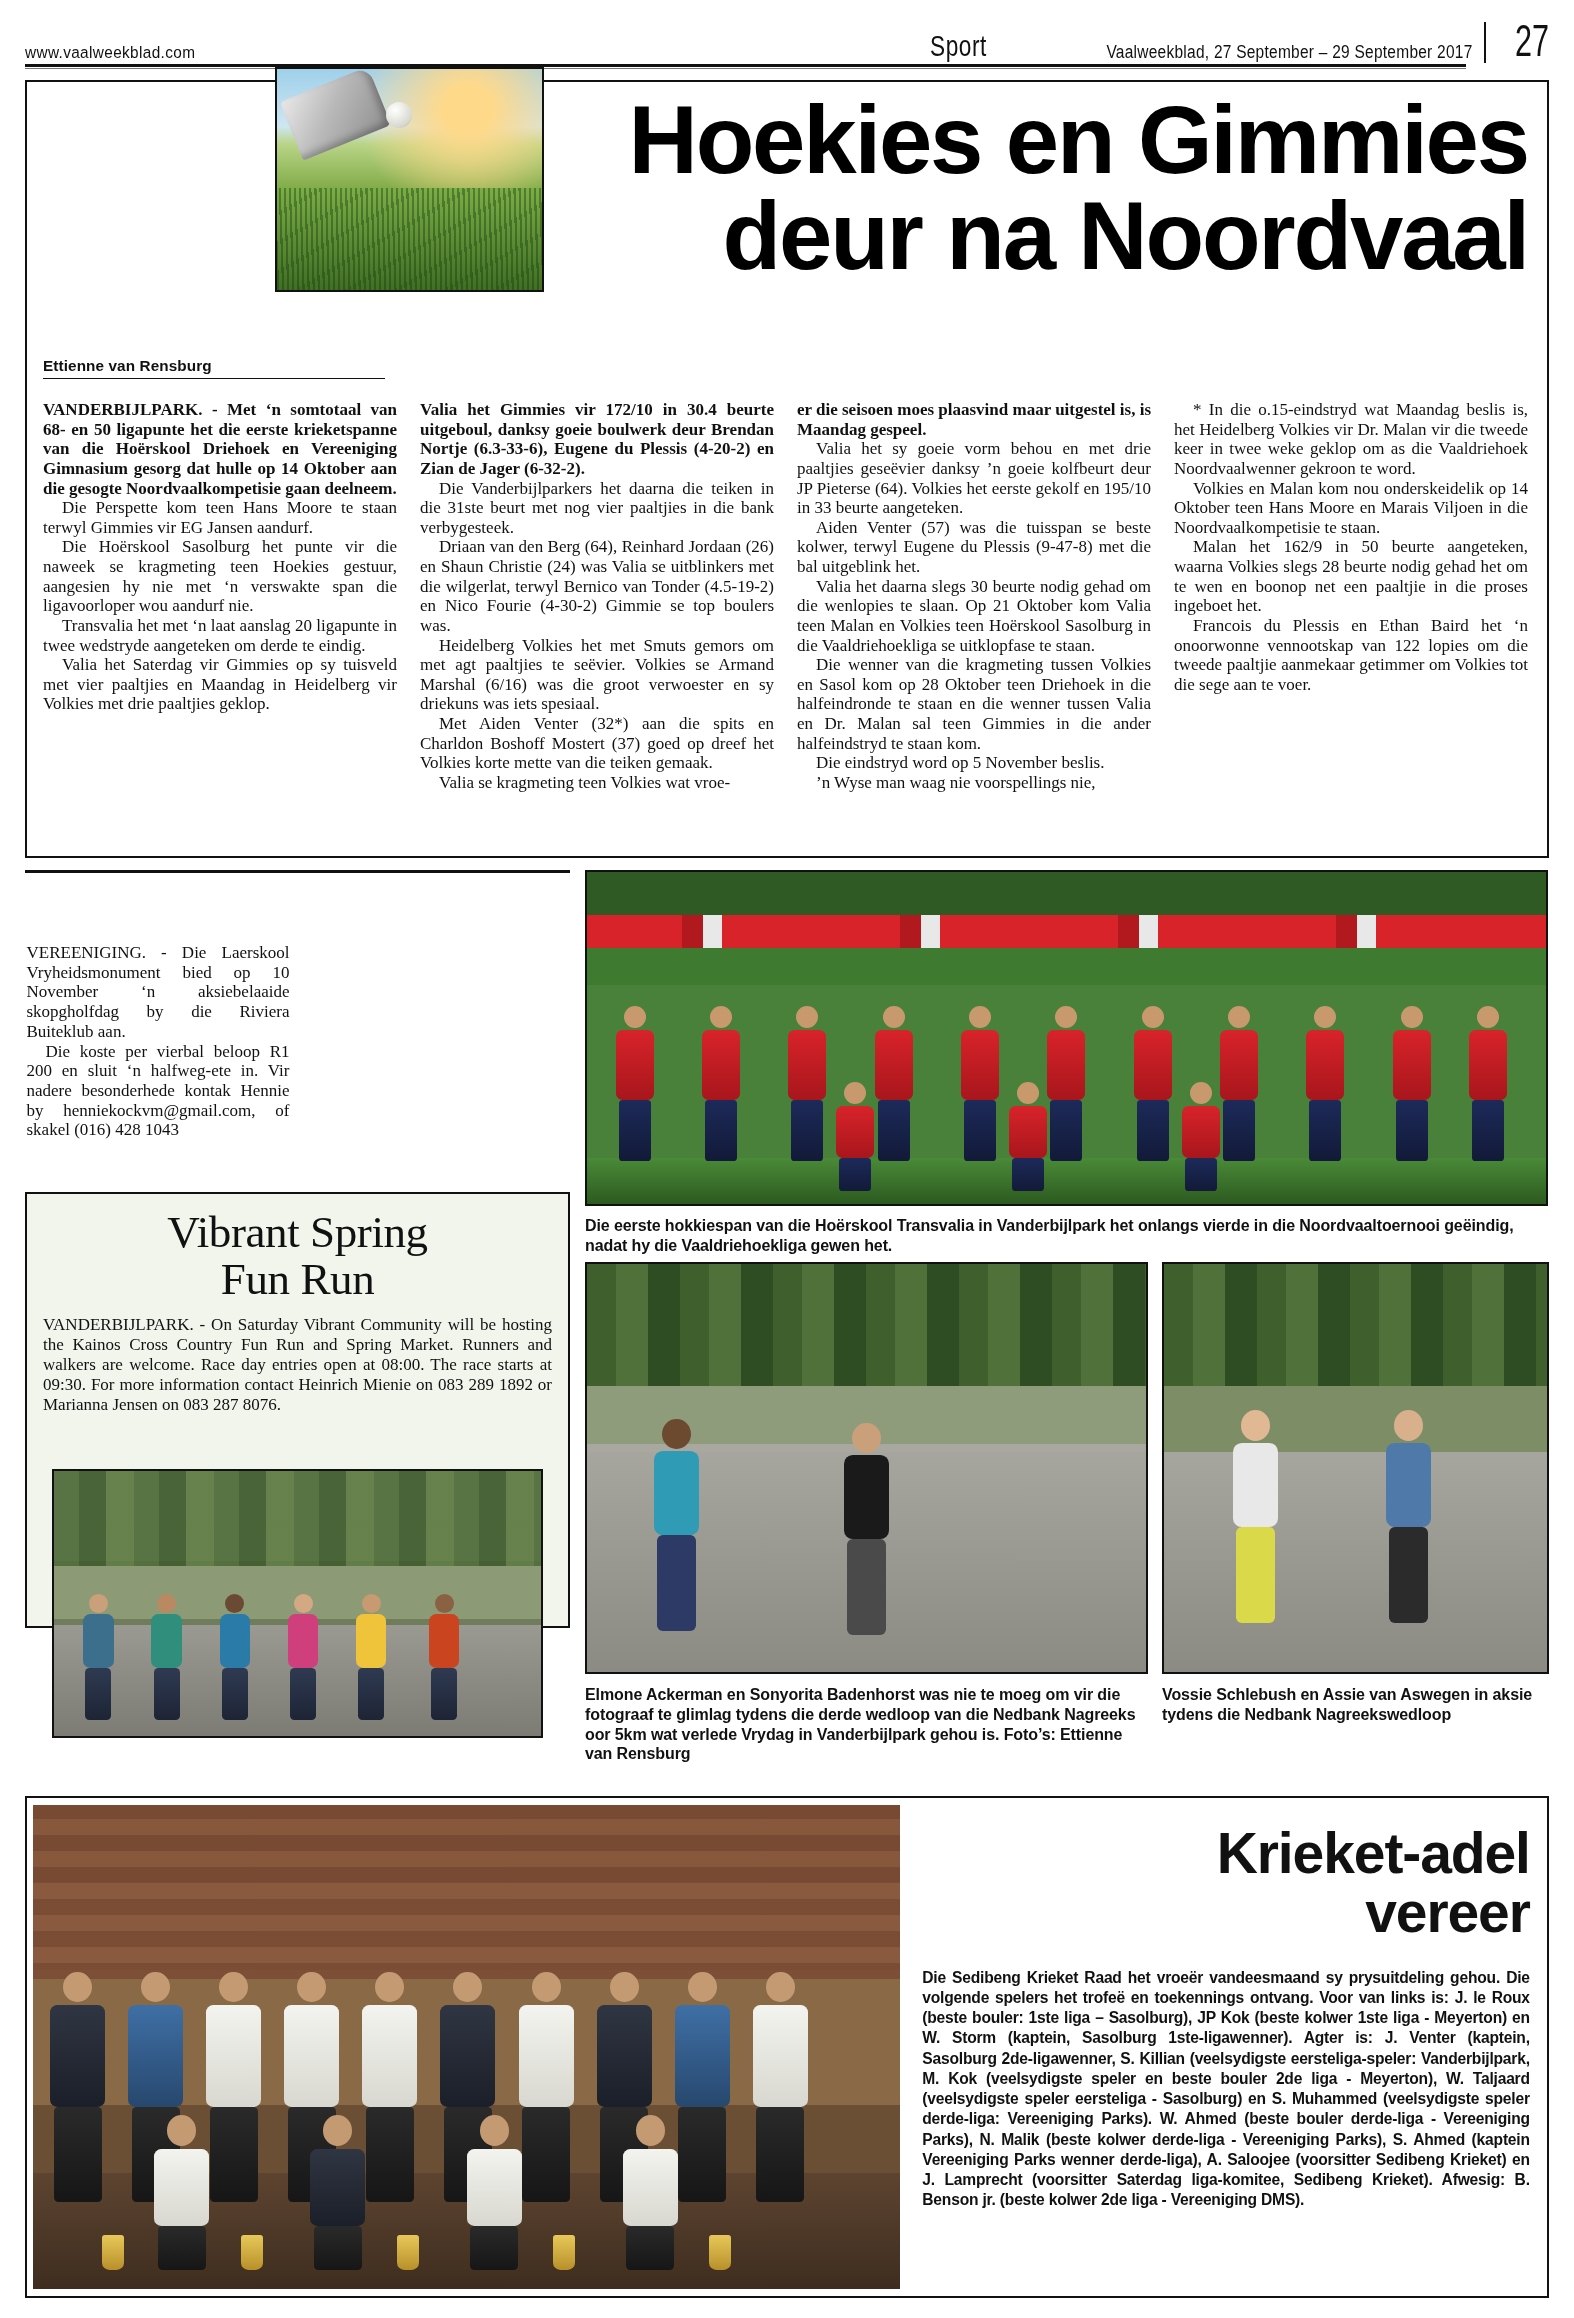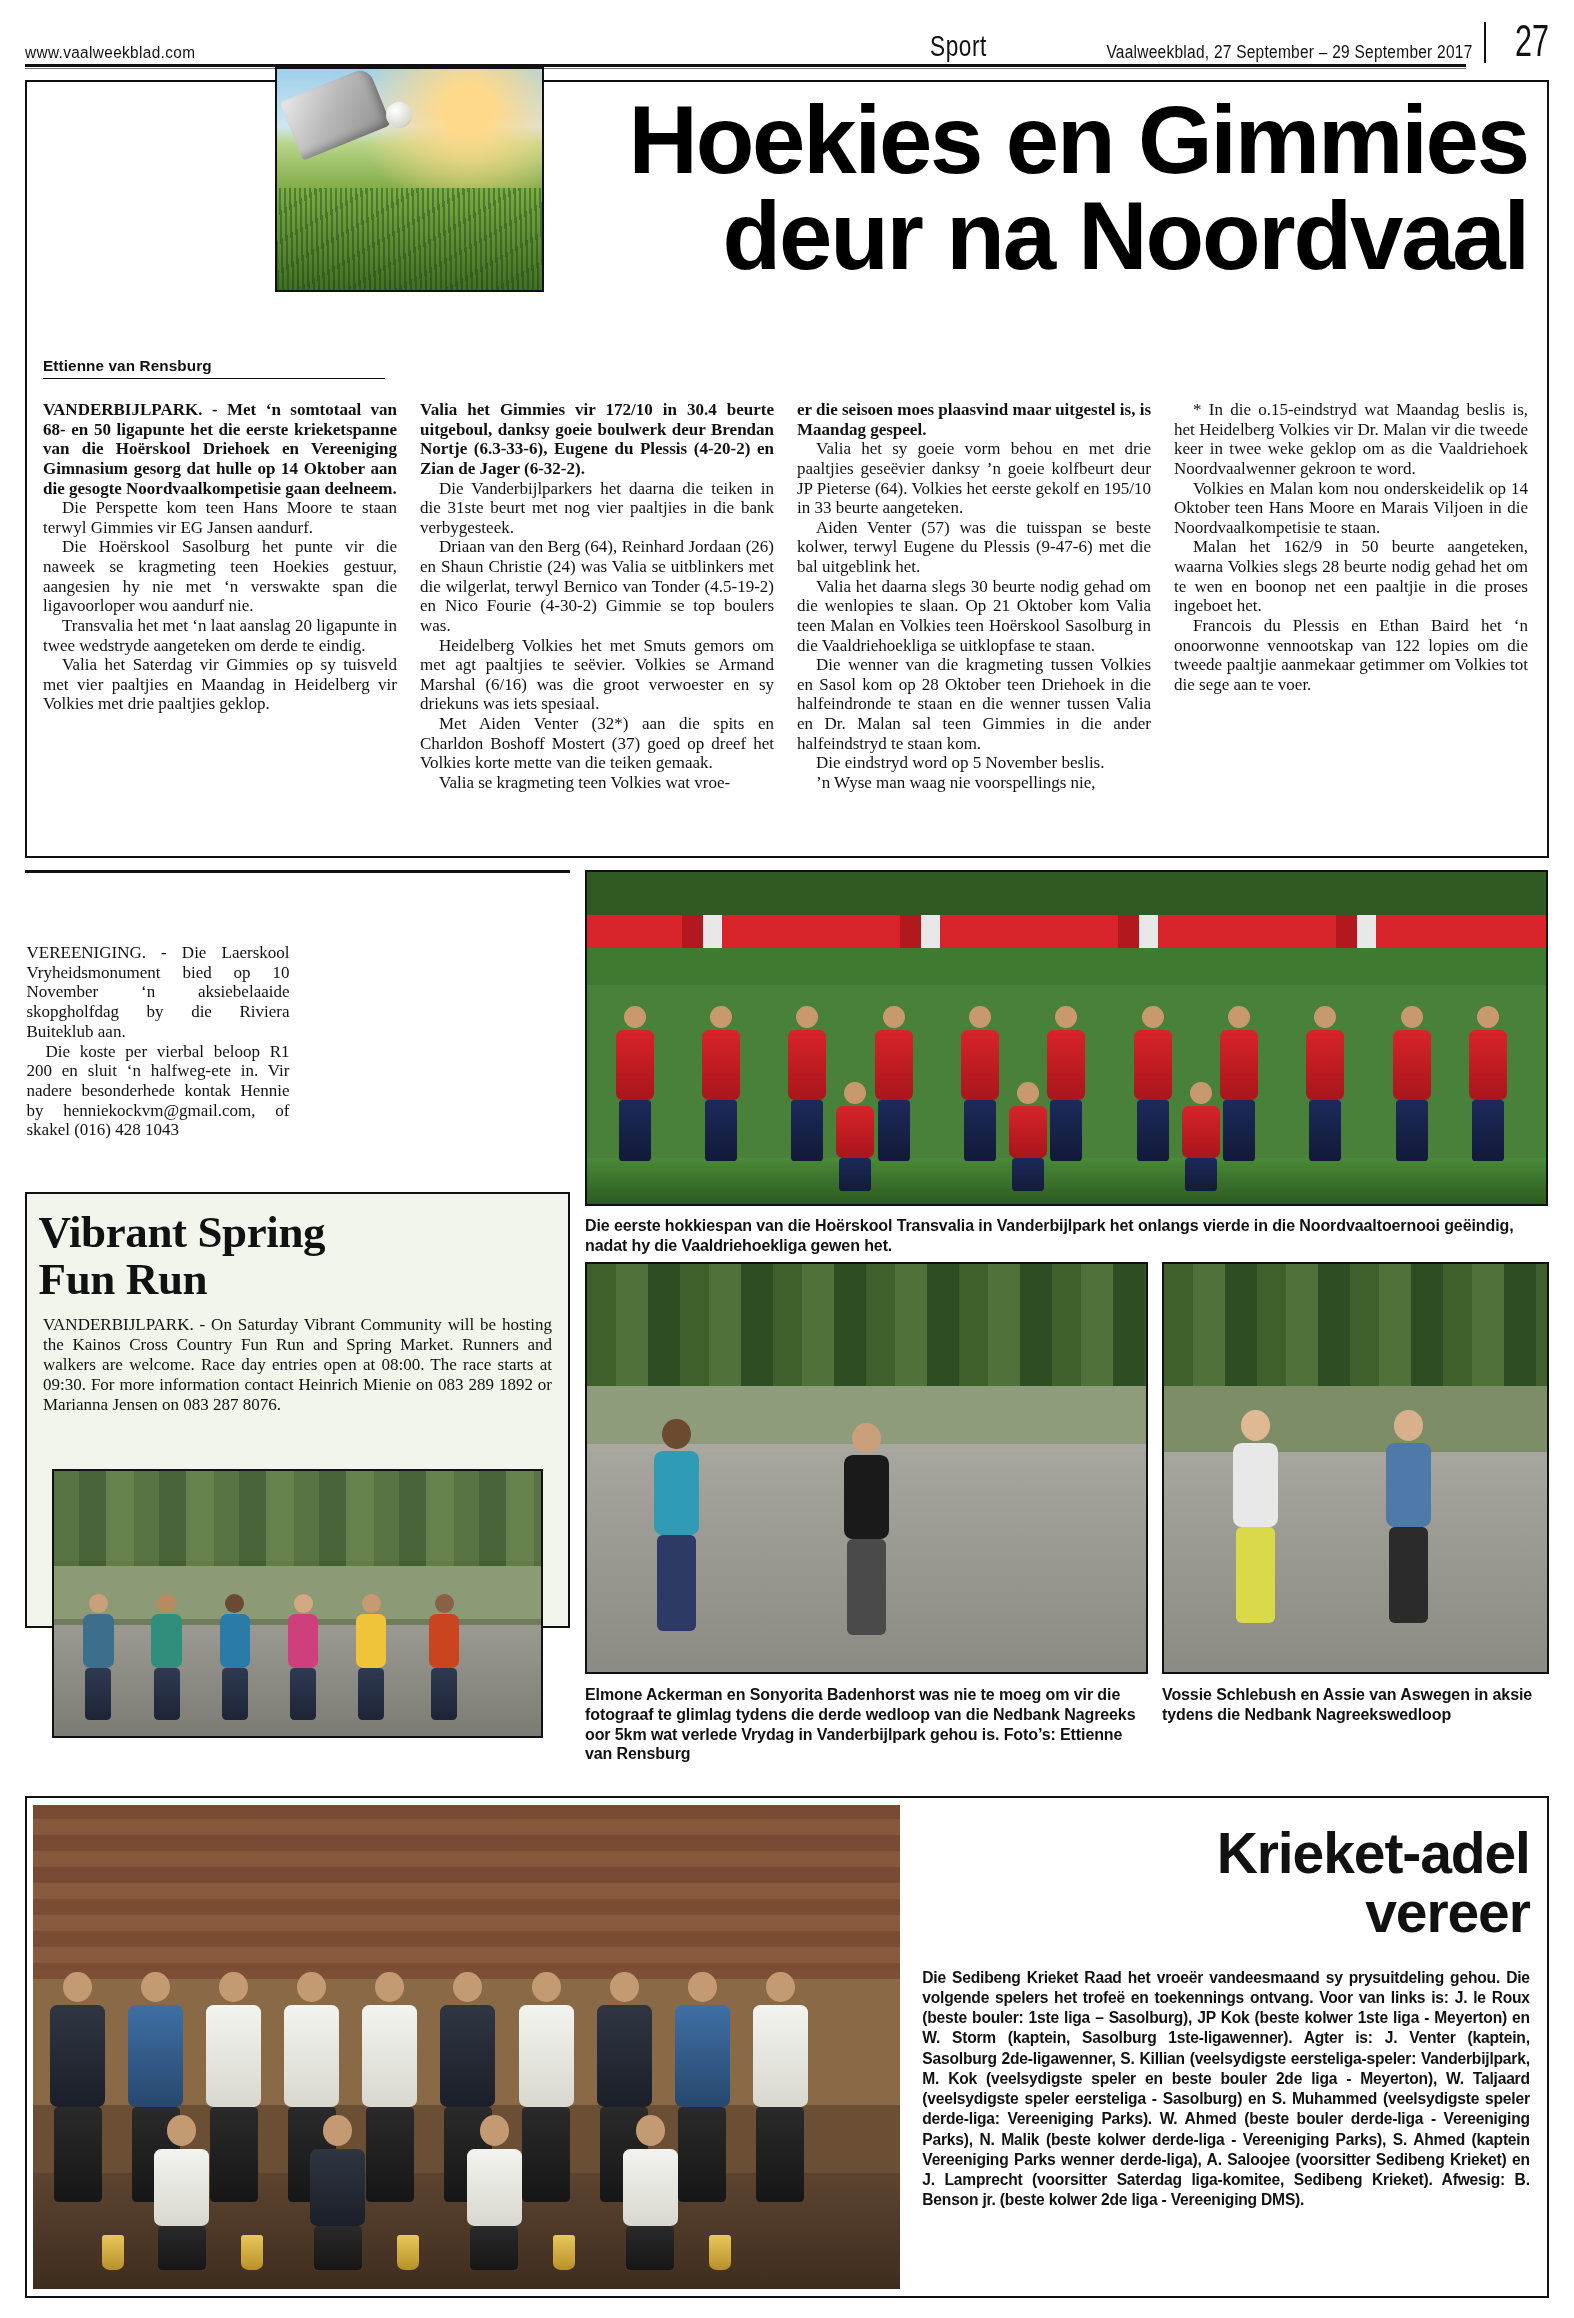--- a/index.html
+++ b/index.html
@@ -133,22 +133,23 @@
       repeating-linear-gradient(88deg, rgba(40,90,25,.55) 0 2.2px, rgba(120,170,60,.25) 2.2px 5.1px),
       linear-gradient(#7fae49,#2f5a1c);
   }
 
   
   .vibrant-box{
     position:absolute; left:25px; top:1192px; width:545px; height:436px;
     border:2.9px solid #111; background:#f2f5ec;
   }
   .vibrant-head{
+    text-align:center;
     font-family:"Liberation Serif", serif;
-    font-weight:bold;
+    font-weight:normal;
     font-size:45px; line-height:1.06;
     letter-spacing:-0.4px;
     padding:14.5px 11.6px 0 11.6px;
   }
   .vibrant-body{
     padding:11.6px 16px 0 16px;
     font-size:17px; line-height:1.17; text-align:justify;
   }
   .vibrant-body p{ margin:0; }
 
@@ -359,21 +360,21 @@
       <p class="first">Valia het Gimmies vir 172/10 in 30.4 beurte uitgeboul, danksy goeie boulwerk deur Brendan Nortje (6.3-33-6), Eugene du Plessis (4-20-2) en Zian de Jager (6-32-2).</p>
       <p>Die Vanderbijlparkers het daarna die teiken in die 31ste beurt met nog vier paaltjies in die bank verbygesteek.</p>
       <p>Driaan van den Berg (64), Reinhard Jordaan (26) en Shaun Christie (24) was Valia se uitblinkers met die wilgerlat, terwyl Bernico van Tonder (4.5-19-2) en Nico Fourie (4-30-2) Gimmie se top boulers was.</p>
       <p>Heidelberg Volkies het met Smuts gemors om met agt paaltjies te seëvier. Volkies se Armand Marshal (6/16) was die groot verwoester en sy driekuns was iets spesiaal.</p>
       <p>Met Aiden Venter (32*) aan die spits en Charldon Boshoff Mostert (37) goed op dreef het Volkies korte mette van die teiken gemaak.</p>
       <p>Valia se kragmeting teen Volkies wat vroe-</p>
     </div>
     <div class="col">
       <p class="first">er die seisoen moes plaasvind maar uitgestel is, is Maandag gespeel.</p>
       <p>Valia het sy goeie vorm behou en met drie paaltjies geseëvier danksy ’n goeie kolfbeurt deur JP Pieterse (64). Volkies het eerste gekolf en 195/10 in 33 beurte aangeteken.</p>
-      <p>Aiden Venter (57) was die tuisspan se beste kolwer, terwyl Eugene du Plessis (9-47-6) met die bal uitgeblink het.</p>
+      <p>Aiden Venter (57) was die tuisspan se beste kolwer, terwyl Eugene du Plessis (9-47-8) met die bal uitgeblink het.</p>
       <p>Valia het daarna slegs 30 beurte nodig gehad om die wenlopies te slaan. Op 21 Oktober kom Valia teen Malan en Volkies teen Hoërskool Sasolburg in die Vaaldriehoekliga se uitklopfase te staan.</p>
       <p>Die wenner van die kragmeting tussen Volkies en Sasol kom op 28 Oktober teen Driehoek in die halfeindronde te staan en die wenner tussen Valia en Dr. Malan sal teen Gimmies in die ander halfeindstryd te staan kom.</p>
       <p>Die eindstryd word op 5 November beslis.</p>
       <p>’n Wyse man waag nie voorspellings nie,</p>
     </div>
     <div class="col">
       <p>* In die o.15-eindstryd wat Maandag beslis is, het Heidelberg Volkies vir Dr. Malan vir die tweede keer in twee weke geklop om as die Vaaldriehoek Noordvaalwenner gekroon te word.</p>
       <p>Volkies en Malan kom nou onderskeidelik op 14 Oktober teen Hans Moore en Marais Viljoen in die Noordvaalkompetisie te staan.</p>
       <p>Malan het 162/9 in 50 beurte aangeteken, waarna Volkies slegs 28 beurte nodig gehad het om te wen en boonop net een paaltjie in die proses ingeboet het.</p>
       <p>Francois du Plessis en Ethan Baird het ‘n onoorwonne vennootskap van 122 lopies om die tweede paaltjie aanmekaar getimmer om Volkies tot die sege aan te voer.</p>

